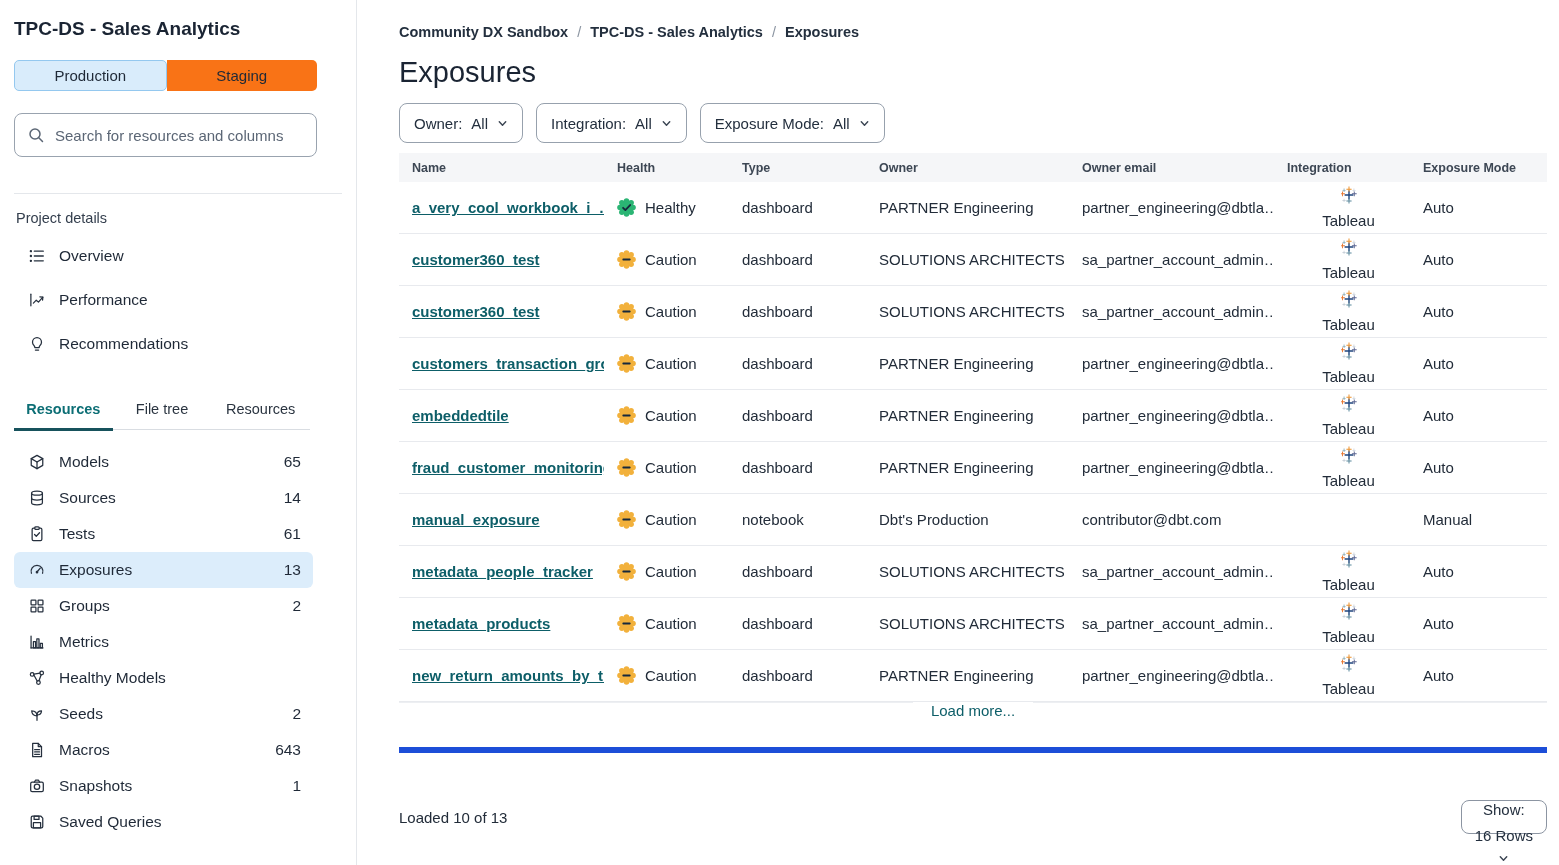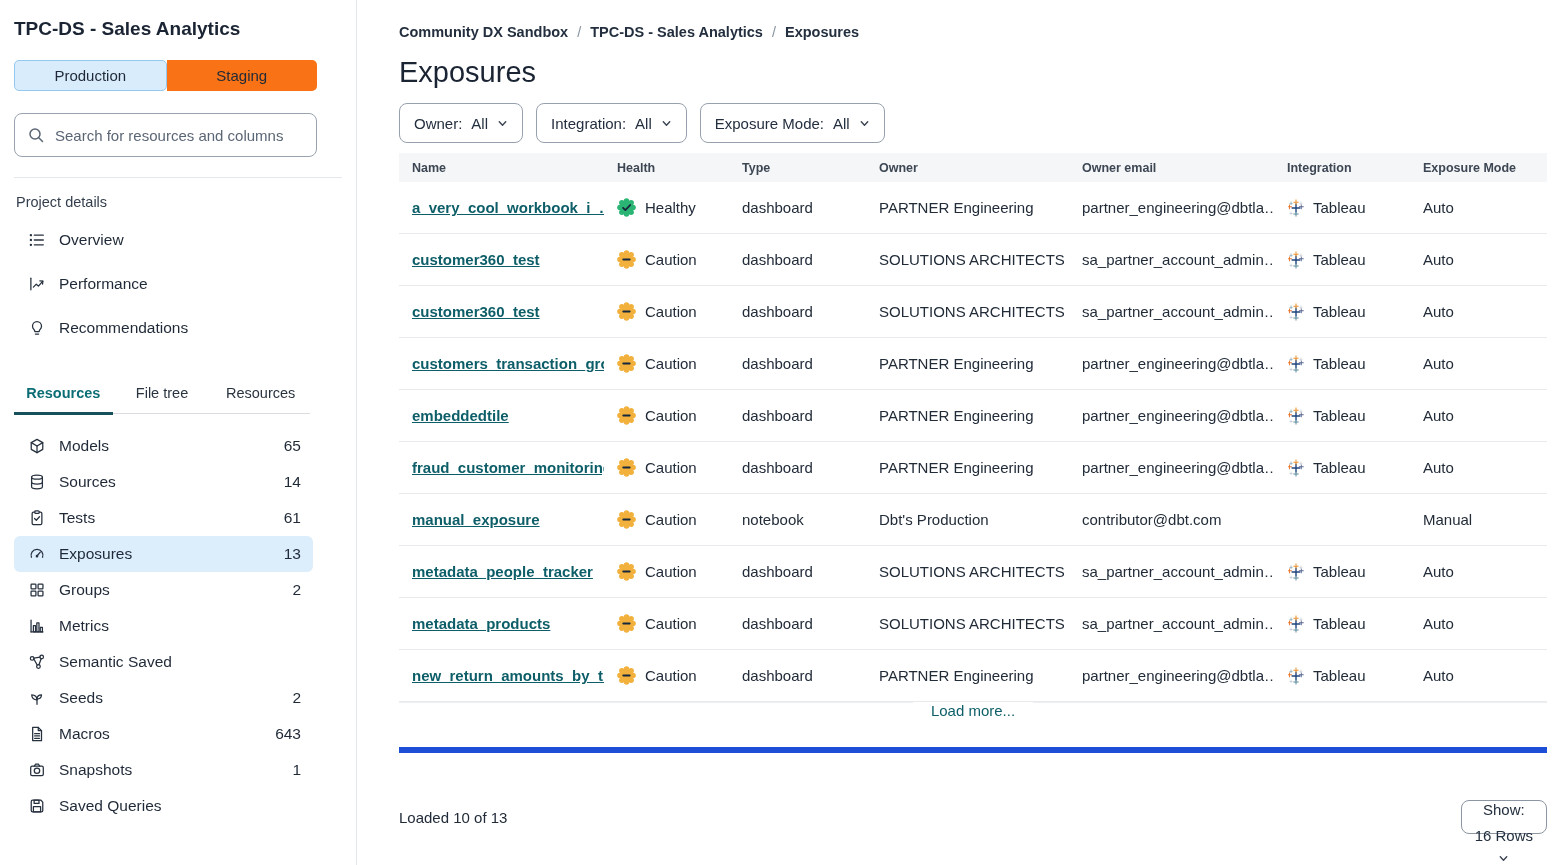--- a/index.html
+++ b/index.html
@@ -6,21 +6,21 @@
   html,body { width:1559px; height:865px; background:#fff; font-family:"Liberation Sans","DejaVu Sans",sans-serif; color:#222c39; }
   .app { display:flex; width:1559px; height:865px; }
 
   
   .sidebar { width:357px; min-width:357px; border-right:1px solid #e4e7eb; padding:16px 14px 0 14px; }
   .project-title { font-size:19px; font-weight:700; color:#1a2433; margin:2px 0 20px 0; }
   .env-toggle { display:flex; width:303px; height:31px; border-radius:5px; margin-bottom:22px; }
   .env-btn { flex:1; display:flex; align-items:center; justify-content:center; font-size:15px; color:#1f2937; cursor:pointer; background:#f97316; }
   .env-btn.active { background:#d9ecfb; border:1px solid #94c8ef; border-radius:5px; font-weight:400; }
   .env-btn.inactive { border-radius:0 5px 5px 0; }
-  .search-box { display:flex; align-items:center; gap:10px; width:303px; height:44px; border:1px solid #99a3af; border-radius:8px; padding:16px 12px; margin-bottom:20px; }
+  .search-box { display:flex; align-items:center; gap:10px; width:303px; height:44px; border:1px solid #99a3af; border-radius:8px; padding:16px 12px; margin-bottom:36px; }
   .search-box input { border:none; outline:none; font-size:15px; color:#3c4654; width:100%; font-family:inherit; background:transparent; }
   .search-box input::placeholder { color:#5b6675; }
   .sb-divider { border:none; border-top:1px solid #e4e7eb; margin:0 0 16px 0; }
   .section-label { font-size:14.5px; color:#333e4d; margin:12px 0 8px 2px; }
   .nav-item { display:flex; align-items:center; gap:13px; height:44px; padding-left:14px; font-size:15.5px; color:#1f2937; cursor:pointer; border-radius:6px; }
   .tabs { display:flex; margin-top:26px; border-bottom:1px solid #d9dde2; width:296px; }
   .tab { flex:1; text-align:center; padding:9px 0 12px 0; font-size:14.5px; color:#2a3440; cursor:pointer; position:relative; }
   .tab.active { color:#0c6e75; font-weight:700; }
   .tab.active::after { content:""; position:absolute; left:0; right:0; bottom:-2px; height:3px; background:#17525c; }
   .resource-list { margin-top:14px; }
@@ -45,21 +45,21 @@
   .table { width:1148px; }
   .thead, .trow { display:grid; grid-template-columns:205px 125px 137px 203px 205px 136px 1fr; }
   .thead { background:#f5f6f8; height:29px; align-items:center; }
   .th { font-size:12.5px; font-weight:700; color:#3d4754; padding-left:13px; white-space:nowrap; }
   .trow { height:52px; align-items:center; border-bottom:1px solid #e8eaee; }
   .td { font-size:15px; color:#222c39; padding-left:13px; white-space:nowrap; overflow:hidden; }
   .name-link { font-size:15px; font-weight:700; color:#0d5e68; text-decoration:underline; cursor:pointer; white-space:nowrap; }
   .health-cell { display:flex; align-items:center; gap:9px; }
   .seal { width:19px; height:19px; display:inline-flex; flex:none; }
   .seal svg { width:19px; height:19px; }
-  .integration-cell { display:flex; align-items:center; gap:8px; }
+  .integration-cell { display:flex; align-items:center; gap:8px;flex-direction:column; }
   .tableau-logo { width:18px; height:18px; display:inline-flex; flex:none; }
   .load-more-row { display:flex; align-items:flex-start; height:51px; border-bottom:6px solid #1d4ed8; }
   .load-more-row::before, .load-more-row::after { content:""; flex:1; border-top:1px solid #edeff2; }
   .load-more { font-size:15px; color:#0d5e68; cursor:pointer; padding:0 18px; }
 
   .footer { display:flex; align-items:center; justify-content:space-between; margin-top:47px; }
   .loaded-label { font-size:15px; color:#222c39; }
   .show-btn { display:flex; align-items:center; gap:9px; height:34px; border:1px solid #8c95a2; border-radius:8px; padding:0 13px; font-size:15px; color:#232f3e; cursor:pointer; background:#fff;flex-direction:column; }
 </style>
 </head>
@@ -230,21 +230,21 @@
               <g fill="none" stroke="#26303e" stroke-width="1.4" stroke-linecap="round" stroke-linejoin="round">
                 <circle cx="4.6" cy="6" r="2"></circle>
                 <circle cx="15.2" cy="4.4" r="2"></circle>
                 <circle cx="11.6" cy="15" r="2"></circle>
                 <line x1="6.5" y1="6.6" x2="10.2" y2="13.4"></line>
                 <line x1="6.6" y1="5.6" x2="13.3" y2="4.7"></line>
                 <line x1="14.6" y1="6.3" x2="12.2" y2="13.1"></line>
               </g>
             </svg>
           </span>
-    <span class="res-label">Semantic Saved</span>
+    <span class="res-label">Healthy Models</span>
     <span class="res-count"></span>
   </div>
         <div class="res-item">
     <span class="icon-18">
             <svg viewBox="0 0 20 20">
               <g fill="none" stroke="#26303e" stroke-width="1.4" stroke-linecap="round" stroke-linejoin="round">
                 <path d="M10 17 V11.5"></path>
                 <path d="M10 12 C5.4 12 4.2 8.8 4.1 6.4 7.6 6.5 10 8.3 10 12 Z"></path>
                 <path d="M10 11 c3.8 0 4.9-2.4 5-4.4 -2.9 .1-5 1.4-5 4.4 Z"></path>
               </g>

